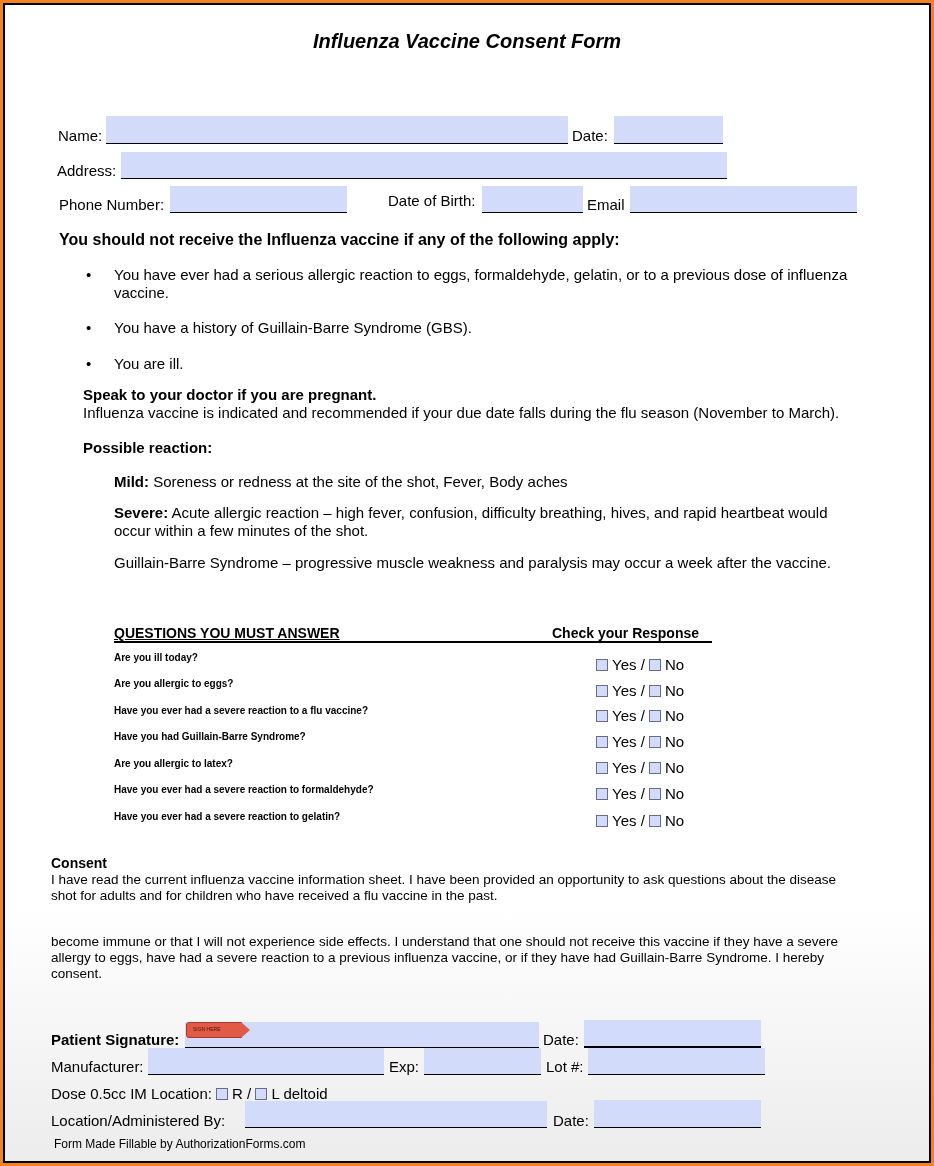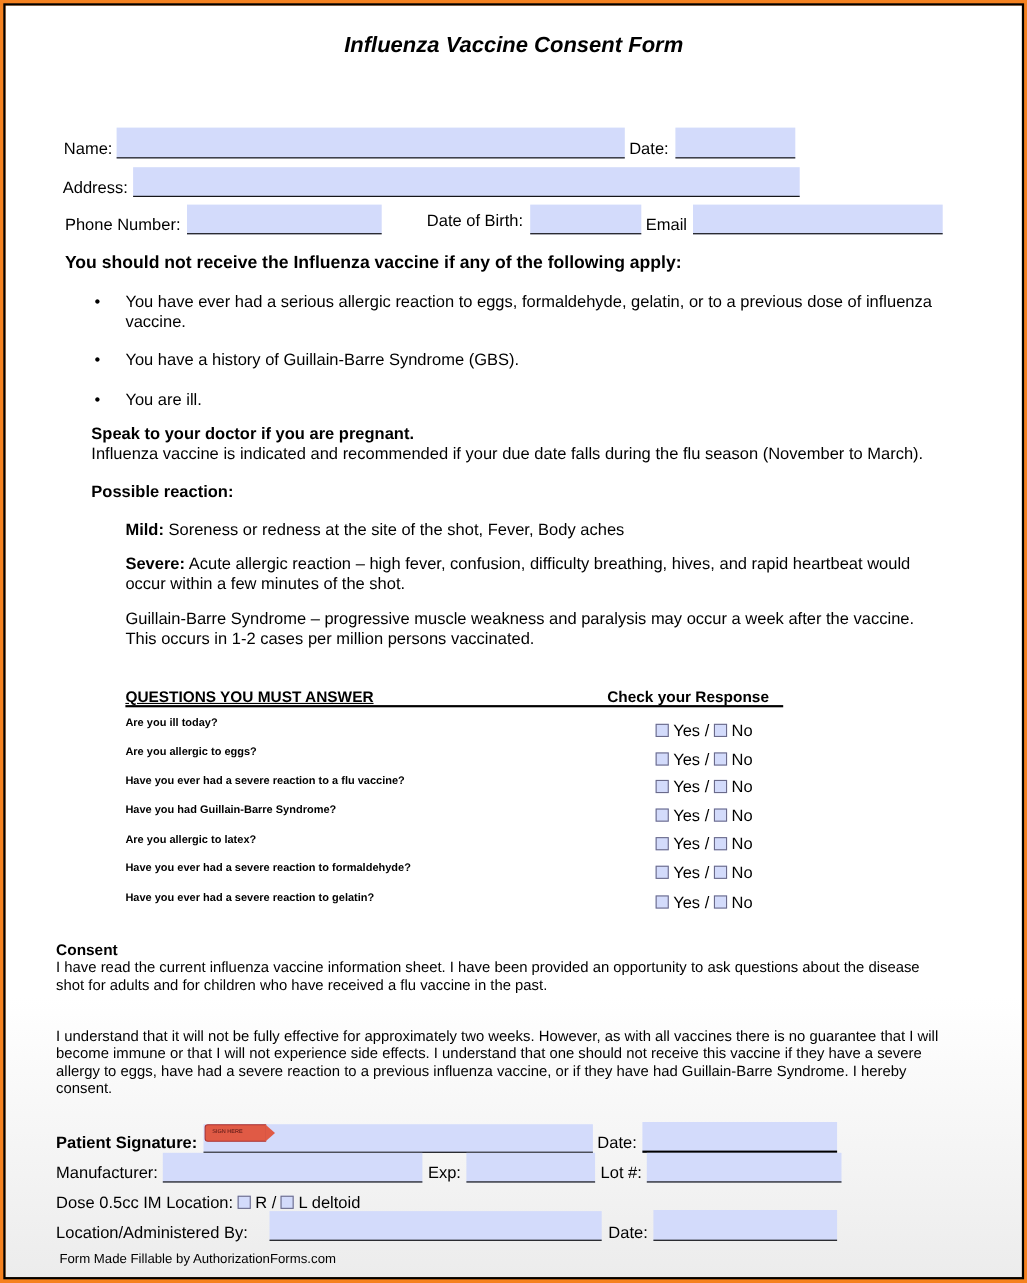--- a/index.html
+++ b/index.html
@@ -81,21 +81,20 @@
 <div class="abs txt" style="left:83px;top:404px;">Influenza vaccine is indicated and recommended if your due date falls during the flu season (November to March).</div>
 
 <div class="abs txt bold" style="left:83px;top:439px;">Possible reaction:</div>
 <div class="abs txt" style="left:114px;top:473px;"><b>Mild:</b><span> Soreness or redness at the site of the shot, Fever, Body aches</span></div>
 <div class="abs txt" style="left:114px;top:504px;">
   <div><b>Severe:</b><span> Acute allergic reaction – high fever, confusion, difficulty breathing, hives, and rapid heartbeat would</span></div>
   <div>occur within a few minutes of the shot.</div>
 </div>
 <div class="abs txt" style="left:114px;top:554px;">
   <div>Guillain-Barre Syndrome – progressive muscle weakness and paralysis may occur a week after the vaccine.</div>
-  <div>This occurs in 1-2 cases per million persons vaccinated.</div>
 </div>
 
 <div class="abs" style="left:114px;top:625px;width:598px;border-bottom:2px solid #000;height:16px;">
   <span class="q" style="position:absolute;left:0;top:0;font-size:14px;text-decoration:underline;">QUESTIONS YOU MUST ANSWER</span>
   <span class="q" style="position:absolute;left:438px;top:0;font-size:14px;">Check your Response</span>
 </div>
 
 <div class="abs q" style="left:114px;top:652px;">Are you ill today?</div>
 <div class="abs resp" style="left:596px;top:656px;"><span class="cb"></span><span>Yes /</span> <span class="cb"></span><span>No</span></div>
 
@@ -116,21 +115,20 @@
 
 <div class="abs q" style="left:114px;top:811px;">Have you ever had a severe reaction to gelatin?</div>
 <div class="abs resp" style="left:596px;top:812px;"><span class="cb"></span><span>Yes /</span> <span class="cb"></span><span>No</span></div>
 
 <div class="abs bold" style="left:51px;top:855px;font-size:14px;">Consent</div>
 <div class="abs" style="left:51px;top:872px;font-size:13.5px;line-height:16px;">
   <div>I have read the current influenza vaccine information sheet. I have been provided an opportunity to ask questions about the disease</div>
   <div>shot for adults and for children who have received a flu vaccine in the past.</div>
 </div>
 <div class="abs" style="left:51px;top:934px;font-size:13.5px;line-height:16px;">
-  <div>I understand that it will not be fully effective for approximately two weeks. However, as with all vaccines there is no guarantee that I will</div>
   <div>become immune or that I will not experience side effects. I understand that one should not receive this vaccine if they have a severe</div>
   <div>allergy to eggs, have had a severe reaction to a previous influenza vaccine, or if they have had Guillain-Barre Syndrome. I hereby</div>
   <div>consent.</div>
 </div>
 
 <span class="abs bold" style="left:51px;top:1031px;font-size:15px;">Patient Signature:</span>
 <div class="field" style="left:185px;top:1022px;width:354px;height:25px;"></div>
 <div class="sign-tag">
     <span>SIGN HERE</span>
   </div>

